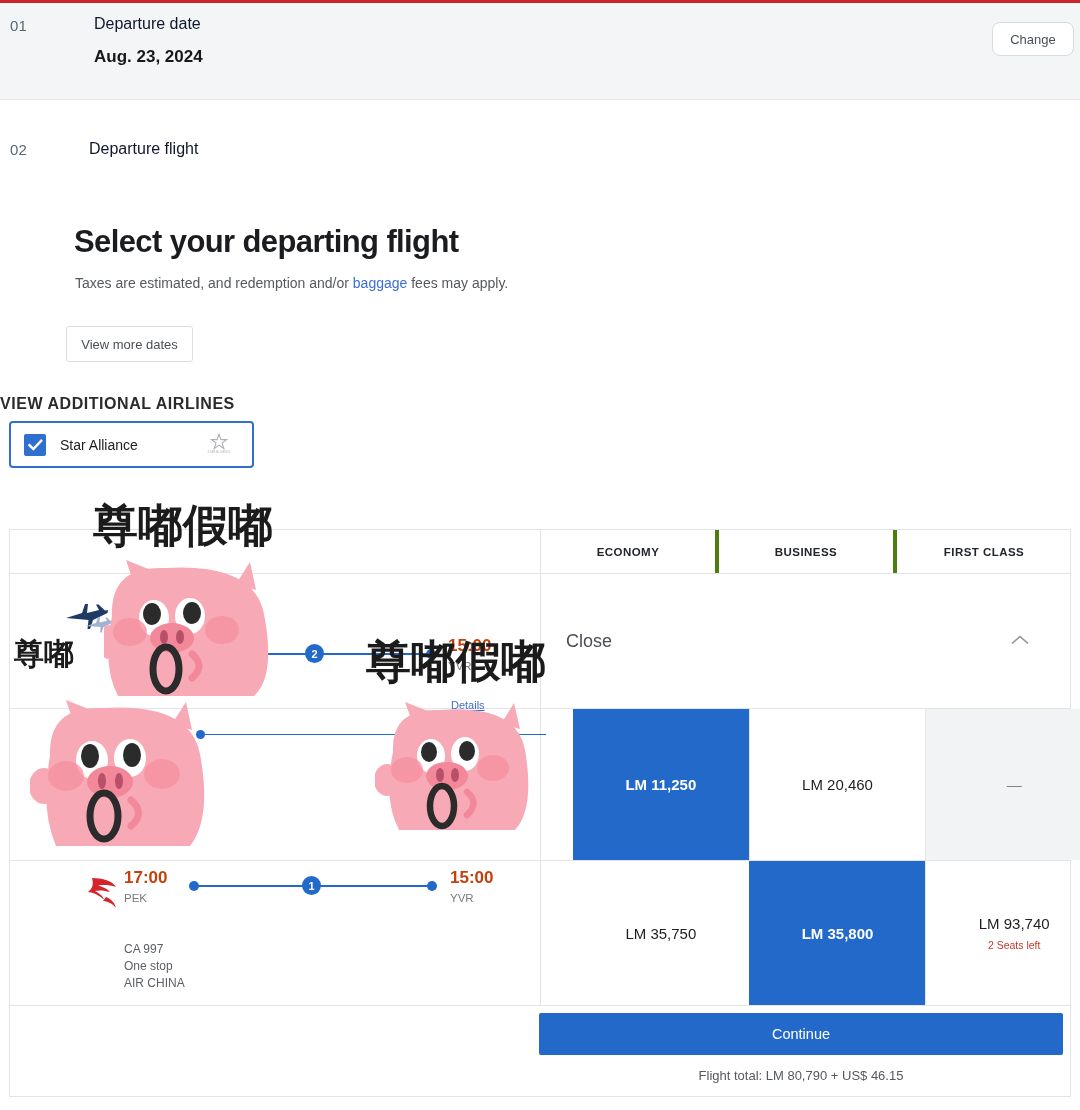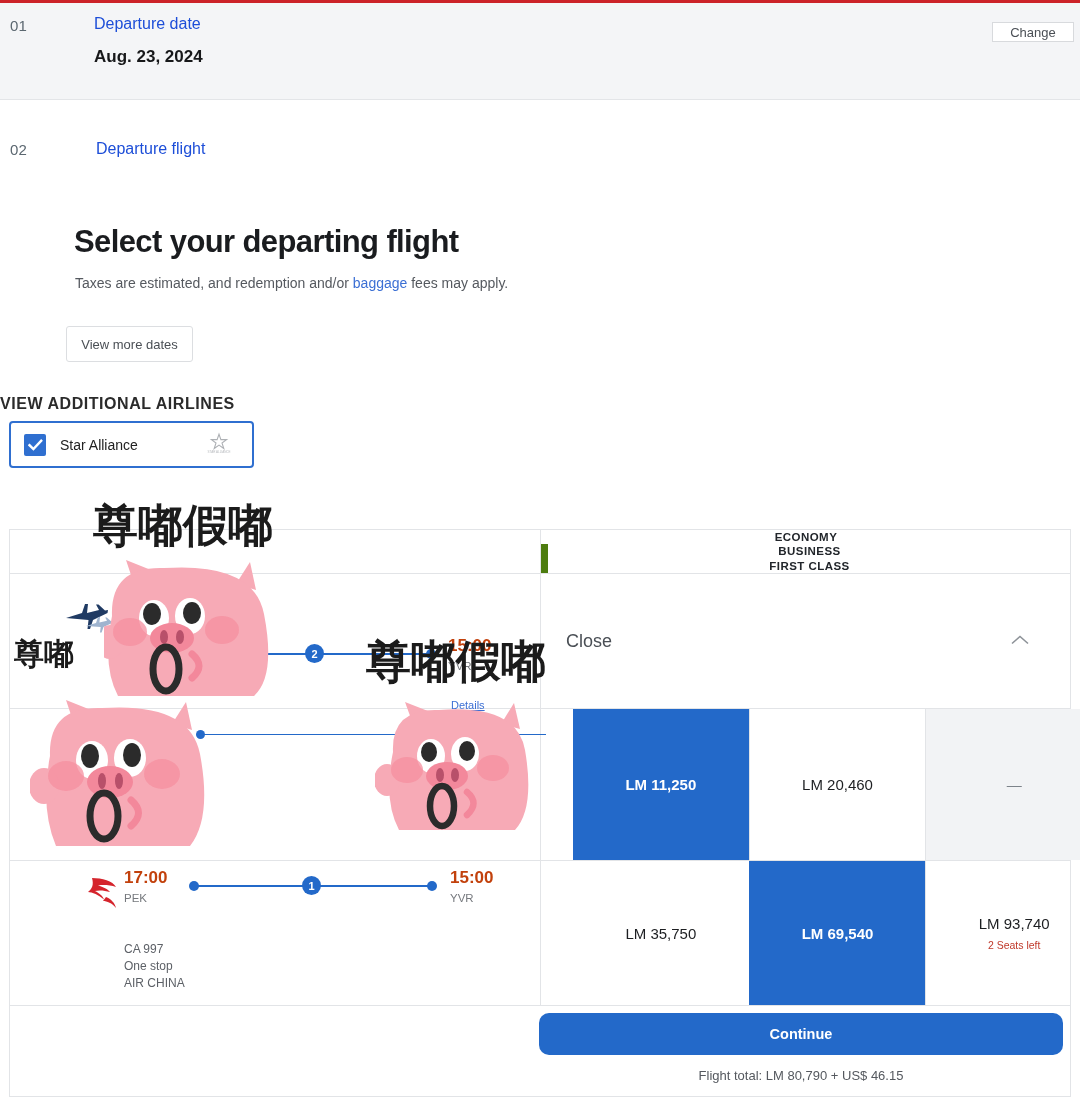--- a/index.html
+++ b/index.html
@@ -22,36 +22,36 @@
   
   .step-band {
     position: absolute; top: 3px; left: 0; width: 1080px; height: 97px;
     background: #f4f5f7;
     border-bottom: 1px solid #e3e5e8;
   }
   .step-num {
     position: absolute; font-size: 15px; color: #5b6770; letter-spacing: .2px;
   }
   .step-label {
-    position: absolute; font-size: 16px; color: #1d4ed8;
+    position: absolute; font-size: 16px; color: #0f172a;
   }
   .step-value {
     position: absolute; font-size: 17px; font-weight: bold; color: #17181a;
   }
   .change-btn {
-    position: absolute; top: 19px; left: 992px; width: 82px; height: 20px;
-    background: #fff; border: 1px solid #d8dadd; border-radius: 0;
+    position: absolute; top: 19px; left: 992px; width: 82px; height: 34px;
+    background: #fff; border: 1px solid #d8dadd; border-radius: 8px;
     font-size: 13px; color: #4a4f55; cursor: pointer;
     display: flex; align-items: center; justify-content: center;
     font-family: "Liberation Sans", sans-serif;
   }
 
   
   .s2-num   { top: 141px; left: 10px; }
-  .s2-label { top: 140px; left: 96px; }
+  .s2-label { top: 140px; left: 89px; }
 
   .headline {
     position: absolute; top: 203px; left: 74px;
     font-size: 31px; font-weight: bold; letter-spacing: -0.6px;
     color: #1a1c1f;
   }
   .subline {
     position: absolute; top: 261px; left: 75px;
     font-size: 14px; color: #55595f;
   }
@@ -98,26 +98,26 @@
   .f-sort  { top: 534px; left: 189px; width: 87px; }
 
   
   .table {
     position: absolute; top: 529px; left: 9px;
     width: 1062px; height: 568px;
     border: 1px solid #e2e4e7; background: #fff;
   }
   .thead {
     position: absolute; top: 0; left: 531px; width: 530px; height: 44px;
-    display: flex; border-bottom: 1px solid #e2e4e7; flex-direction: column;
+    display: flex; border-bottom: 1px solid #e2e4e7;
   }
   .th {
     flex: 1; display: flex; align-items: center; justify-content: center;
     font-size: 11.5px; font-weight: bold; letter-spacing: .45px; color: #22262b;
-    border-left: 7px solid #4d7c0f;
+    border-left: 4px solid #4d7c0f;
   }
   .th:first-child { border-left: none; }
 
   .hdr-left-blank {
     position: absolute; top: 0; left: 0; width: 531px; height: 44px;
     border-right: 1px solid #e2e4e7; border-bottom: 1px solid #e2e4e7;
   }
 
   .row { position: absolute; left: 0; width: 1060px; border-bottom: 1px solid #e2e4e7; }
   .r1 { top: 44px;  height: 135px; }
@@ -162,23 +162,22 @@
     position: absolute; width: 19px; height: 19px; border-radius: 50%;
     background: #2369c9; color: #fff; font-size: 11px; font-weight: bold;
     display: flex; align-items: center; justify-content: center; top: -5px;
   }
 
   
   .footer { position: absolute; top: 476px; left: 0; width: 1060px; height: 90px; }
   .continue-btn {
     position: absolute; top: 7px; left: 529px; width: 524px; height: 42px;
     background: #2369c9; color: #fff; font-size: 14.5px; border: none;
-    border-radius: 10px; cursor: pointer;
+    border-radius: 2px; cursor: pointer;
     font-family: "Liberation Sans", sans-serif;
-    font-weight: bold;
   }
   .flight-total {
     position: absolute; top: 62px; left: 529px; width: 524px;
     text-align: center; font-size: 13px; color: #55595f;
   }
 
   
   .sticker { position: absolute; pointer-events: none; }
   .cjk {
     font-family: "DejaVu Sans", sans-serif; font-weight: bold;
@@ -345,21 +344,21 @@
           <div>One stop</div>
           <div>AIR CHINA</div>
         </div>
       </div>
 
       <div class="row-right">
         <div class="cell">
           <span>LM 35,750</span>
         </div>
         <div class="cell sel">
-          <span>LM 69,540</span>
+          <span>LM 35,800</span>
         </div>
         <div class="cell">
           <span>LM 93,740</span>
           <span class="seats">2 Seats left</span>
         </div>
       </div>
     </div>
 
     <div class="footer">
       <button class="continue-btn">Continue</button>

